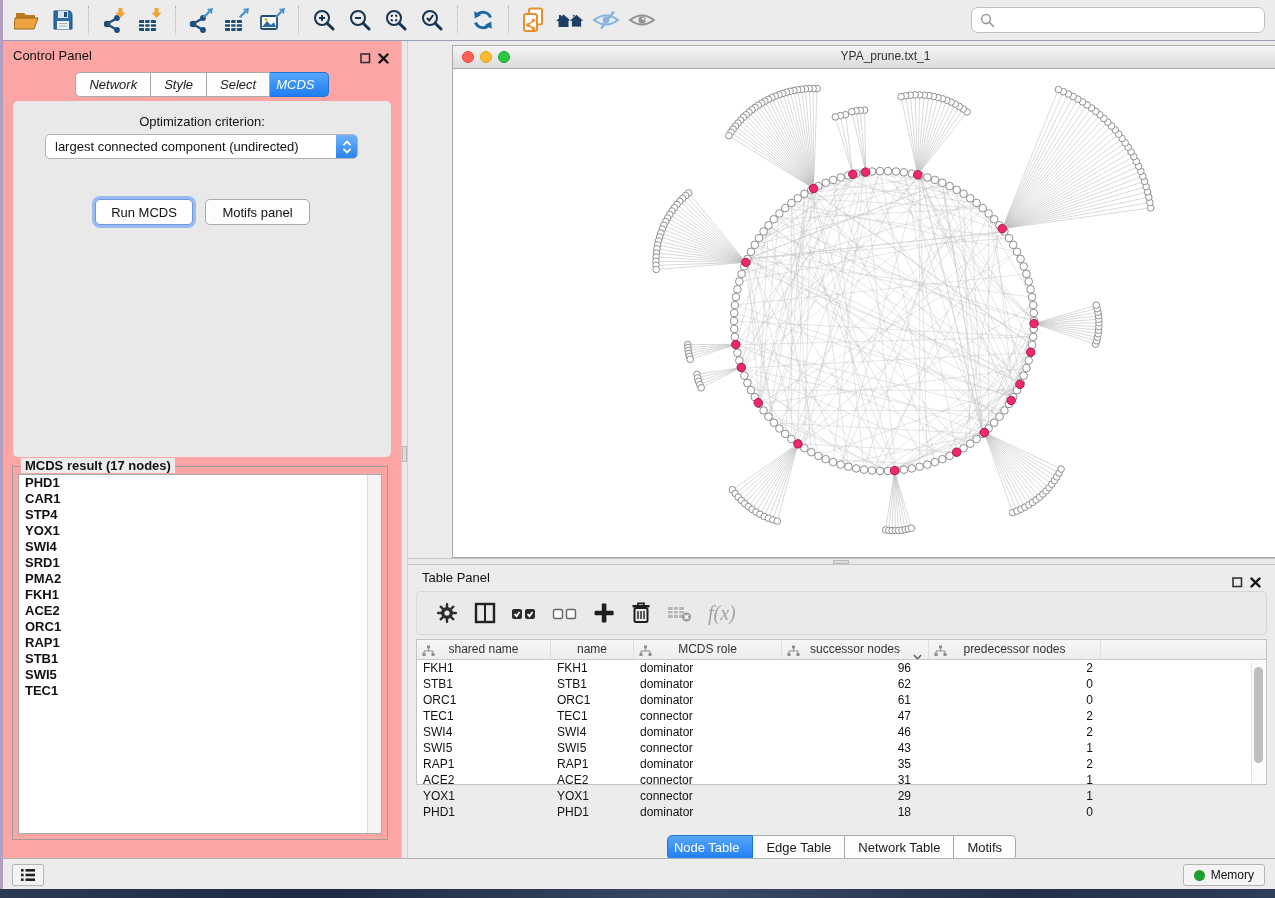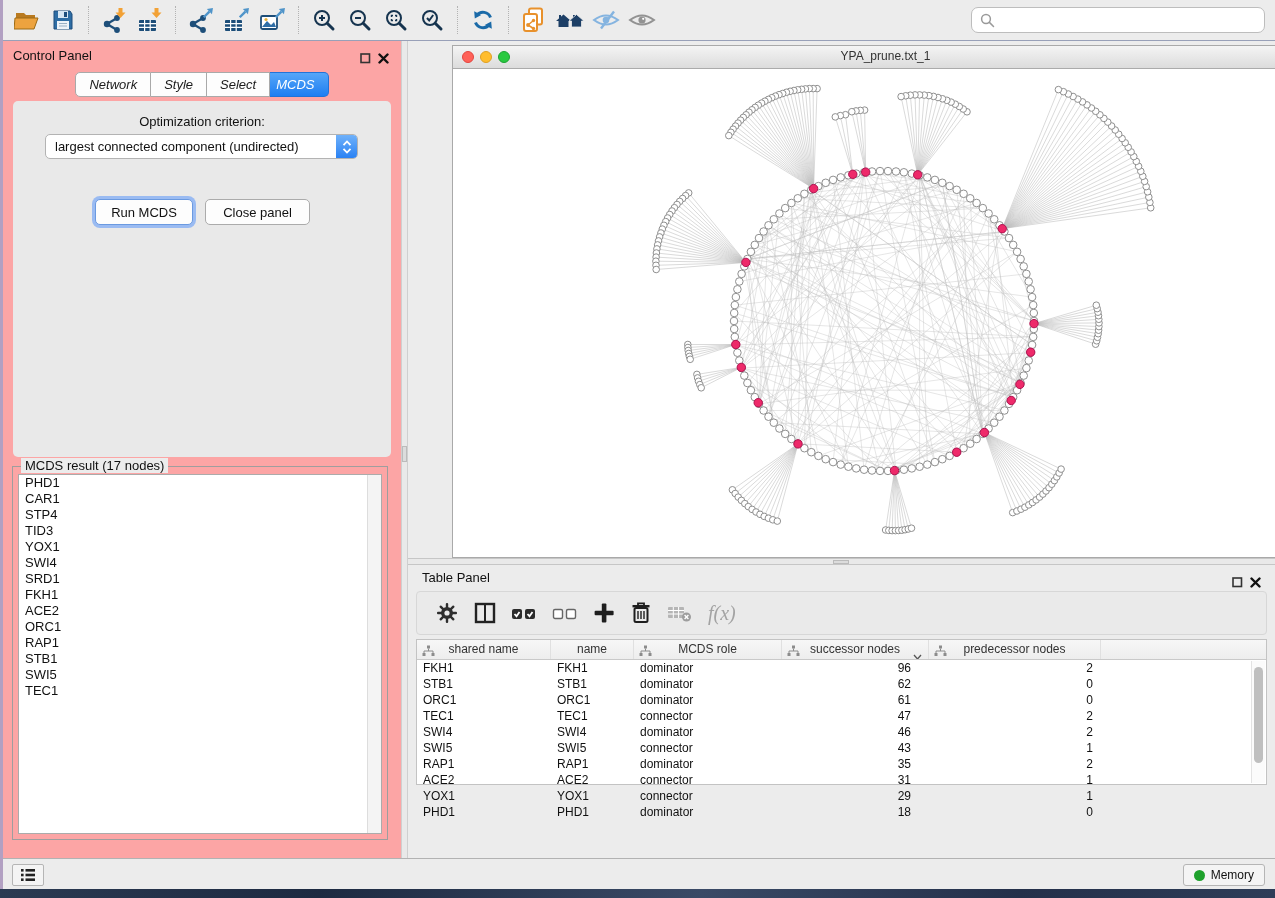--- a/index.html
+++ b/index.html
@@ -41,21 +41,21 @@
   .opt-label{position:absolute;left:0;right:0;top:73px;text-align:center;font-size:13px;color:#111;}
   .dropdown{position:absolute;left:42px;width:313px;top:93px;height:25px;background:#fff;border:1px solid #b3b3b3;
     border-radius:5px;box-sizing:border-box;display:flex;align-items:center;}
   .dropdown .dd-text{font-size:13px;color:#111;padding-left:9px;flex:1;white-space:nowrap;overflow:hidden;}
   .dropdown .stepper{width:21px;height:23px;background:linear-gradient(#6fb1fa,#2a82f4);
     border-radius:0 4px 4px 0;display:flex;align-items:center;justify-content:center;}
   .btnrow-btn{position:absolute;top:126px;height:26px;background:#fdfdfd;border:1px solid #ababab;border-radius:5px;
     font-size:13px;color:#111;display:flex;align-items:center;justify-content:center;box-sizing:border-box;cursor:default;margin-top:32px;}
   .run-btn{left:92px;width:98px;box-shadow:0 0 0 3px rgba(90,150,250,.55);border-color:#6b9ae0;}
   .closep-btn{left:202px;width:105px;}
-  .fieldset{position:absolute;left:9px;right:13px;top:425px;height:372px;border:1px solid #9e9e9e;}
+  .fieldset{position:absolute;left:9px;right:13px;top:425px;height:372px;border:1px solid #9e9e9e;font-weight:bold;}
   .fieldset .legend{position:absolute;top:-9px;left:8px;background:#ececec;padding:0 4px;font-size:13px;color:#111;}
   .listbox{position:absolute;left:5px;right:5px;top:7px;bottom:5px;background:#fff;border:1px solid #ababab;overflow:hidden;}
   .listbox .vtrack{position:absolute;right:0;top:0;bottom:0;width:13px;background:#f4f4f4;border-left:1px solid #ddd;}
   .list-item{font-size:13px;line-height:16px;padding-left:6px;color:#111;white-space:nowrap;}
 
   
   .net-window{position:absolute;left:408px;top:45px;width:867px;height:513px;background:#fff;
     border:1px solid #a9a9a9;box-sizing:border-box;margin-left:44px;}
   .net-titlebar{position:absolute;left:0;right:0;top:0;height:22px;background:linear-gradient(#f4f4f4,#dcdcdc);
     border-bottom:1px solid #ababab;}
@@ -288,32 +288,32 @@
     <div class="opt-label">Optimization criterion:</div>
     <div class="dropdown">
       <div class="dd-text">largest connected component (undirected)</div>
       <div class="stepper">
         <svg width="12" height="16" viewBox="0 0 12 16">
           <path d="M2.5 6.2 L6 2.5 L9.5 6.2 M2.5 9.8 L6 13.5 L9.5 9.8" fill="none" stroke="#fff" stroke-width="1.8"></path>
         </svg>
       </div>
     </div>
     <div class="btnrow-btn run-btn">Run MCDS</div>
-    <div class="btnrow-btn closep-btn">Close panel</div>
+    <div class="btnrow-btn closep-btn">Motifs panel</div>
     <div class="fieldset">
       <div class="legend">MCDS result (17 nodes)</div>
       <div class="listbox">
         <div id="mcds-list">
             <div class="list-item">PHD1</div>
             <div class="list-item">CAR1</div>
             <div class="list-item">STP4</div>
-            <div class="list-item">TID3</div>
             <div class="list-item">YOX1</div>
             <div class="list-item">SWI4</div>
             <div class="list-item">SRD1</div>
+            <div class="list-item">PMA2</div>
             <div class="list-item">FKH1</div>
             <div class="list-item">ACE2</div>
             <div class="list-item">ORC1</div>
             <div class="list-item">RAP1</div>
             <div class="list-item">STB1</div>
             <div class="list-item">SWI5</div>
             <div class="list-item">TEC1</div>
           </div>
         <div class="vtrack"></div>
       </div>
@@ -1208,20 +1208,26 @@
             <div class="tcell r">18</div>
             <div class="tcell r">0</div>
             <div class="tcell l"></div>
           </div>
         </div>
       <div class="tvscroll">
           <div class="thumb"></div>
         </div>
     </div>
 
+    <div class="tabbar tp-tabs" style="position:absolute;left:0;right:0;">
+      <div class="tab first active">Node Table</div>
+      <div class="tab">Edge Table</div>
+      <div class="tab">Network Table</div>
+      <div class="tab last">Motifs</div>
+    </div>
   </div>
 
   <div class="statusbar">
     <div class="sb-left-btn">
       <svg width="16" height="14" viewBox="0 0 16 14">
         <g fill="#222">
             <rect x="1" y="1" width="2.6" height="2.6"></rect>
             <rect x="1" y="5.7" width="2.6" height="2.6"></rect>
             <rect x="1" y="10.4" width="2.6" height="2.6"></rect>
             <rect x="5.5" y="1" width="9.5" height="2.6"></rect>

